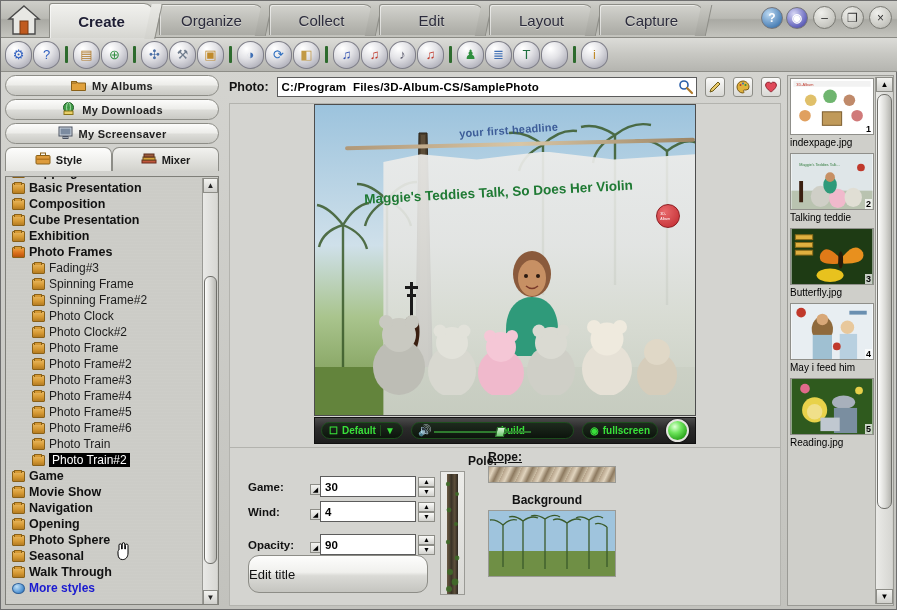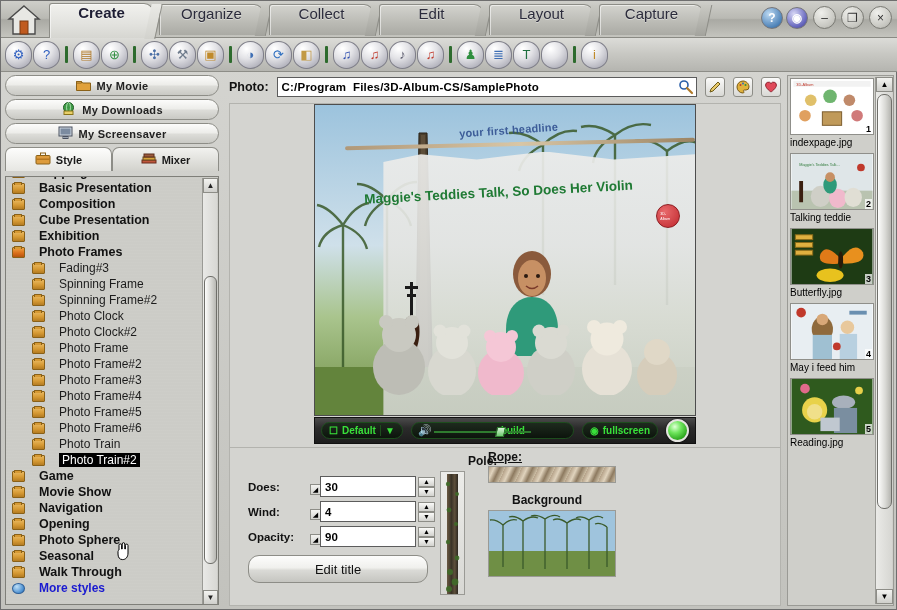--- a/index.html
+++ b/index.html
@@ -25,21 +25,21 @@
   }
   #home-btn {
     position: absolute; left: 4px; top: 2px; width: 38px; height: 34px;
     cursor: pointer;
   }
   .tabstrip { position: absolute; left: 48px; top: 0; height: 37px; display: flex; }
   .tab {
     position: relative;
     height: 31px; margin-top: 3px;
     padding: 0 18px 0 18px;
-    display: flex; align-items: flex-start; justify-content: center;
+    display: flex; align-items: center; justify-content: center;
     font-size: 15px; color: #2c2c3c;
     background: linear-gradient(180deg,#d3d3ce 0%,#bcbcb6 55%,#aaaaa4 100%);
     border: 1px solid #8d8d87;
     border-bottom: none;
     border-radius: 3px 10px 0 0;
     margin-right: 5px;
     cursor: pointer;
     box-shadow: inset 1px 1px 0 rgba(255,255,255,.55);
     min-width: 105px;
     text-shadow: 0 1px 0 rgba(255,255,255,.4);
@@ -109,21 +109,21 @@
   }
   .tab2.active { background: linear-gradient(180deg,#fdfdfc,#e6e6e2); font-weight:bold;}
   #tree {
     position:absolute; left:0; top:101px; width:214px; height:429px;
     background: repeating-linear-gradient(180deg,#cfcfca 0px,#c9c9c4 1px,#d2d2cd 2px,#c6c6c1 3px);
     border:1px solid #7f7f79;
     overflow:hidden;
   }
   .tree-inner{ position:absolute; left:0; top:-13px; width:193px;}
   .trow {
-    height:16px; display:flex; align-items:center; gap:14px;
+    height:16px; display:flex; align-items:center; gap:4px;
     padding-left:6px; font-size:12px; color:#111; cursor:pointer; white-space:nowrap;
   }
   .trow.cat { font-weight:bold; font-size:12.5px; padding-left:6px;}
   .trow.child { padding-left:26px; font-weight:normal; color:#1c1c1c;}
   .trow.sel .lbl { background:#000; color:#fff; padding:0 3px;}
   .trow.more { color:#1a1ad0; font-weight:bold;}
   .fico {
     width:13px;height:11px;flex:none; border-radius:1px;
     background: linear-gradient(180deg,#e8b860 0%,#d79a34 55%,#b47c22 100%);
     border:1px solid #8a6118; position:relative;
@@ -215,24 +215,24 @@
   .fl{width:62px;font-size:11.5px;font-weight:bold;color:#111;}
   .sp-wrap{position:relative;display:flex;align-items:center;}
   .sp-tiny{width:11px;height:11px;border:1px solid #8d8d87;background:linear-gradient(180deg,#f4f4f1,#d4d4d0);font-size:7px;display:flex;align-items:center;justify-content:center;cursor:pointer;margin-right:-1px;margin-top:6px;}
   .sp-in{
     width:96px;height:21px;background:#fff;border:1px solid #5c5c5c;
     font-size:11.5px;font-weight:bold;color:#000;padding:0 4px;display:flex;align-items:center;
   }
   .sp-btns{display:flex;flex-direction:column;margin-left:2px;}
   .sp-b{width:17px;height:10px;border:1px solid #8d8d87;background:linear-gradient(180deg,#fafaf8,#d2d2ce);font-size:7px;display:flex;align-items:center;justify-content:center;cursor:pointer;}
   #edit-title{
-    position:absolute;left:18px;top:107px;width:180px;height:28px;border-radius:11px;
+    position:absolute;left:18px;top:107px;width:180px;height:38px;border-radius:11px;
     border:1px solid #8d8d87;
     background:linear-gradient(180deg,#fdfdfc 0%,#f0f0ed 45%,#dadad6 55%,#c5c5c0 100%);
-    display:flex;align-items:center;justify-content:center;
+    display:flex;align-items:center;justify-content:flex-start;
     font-size:13px;color:#111;cursor:pointer;
   }
   #pole-img{
     position:absolute;left:210px;top:23px;width:25px;height:124px;
     border:1px solid #9a9a95; background:linear-gradient(180deg,#ecece9,#d8d8d4);
     overflow:hidden;cursor:pointer;
   }
   #pole-trunk{position:absolute;left:6px;top:2px;width:11px;height:120px;background:linear-gradient(90deg,#6b5a43,#3a3327 40%,#5d4f3b 70%,#2d2820);}
   #rope-img{
     position:absolute;left:258px;top:18px;width:128px;height:17px;
@@ -377,21 +377,21 @@
     </div>
 
   <div id="left">
     <div class="bigbtn">
       <span>
         <svg width="15" height="12" viewBox="0 0 15 12">
             <path d="M0.5 2.5h5l1.2 1.5h7.8v7.5H0.5z" fill="#e0a13c" stroke="#8a6118"></path>
             <path d="M0.5 2.5h5v1.5H0.5z" fill="#f0bb5e" stroke="#8a6118"></path>
           </svg>
       </span>
-      <span>My Movie</span>
+      <span>My Albums</span>
     </div>
     <div class="bigbtn">
       <span>
         <svg width="15" height="13" viewBox="0 0 15 13">
             <circle cx="7.5" cy="5.5" r="5" fill="#3e9b46" stroke="#1e5c24"></circle>
             <ellipse cx="7.5" cy="5.5" rx="2" ry="5" fill="none" stroke="#bfe8c2" stroke-width=".8"></ellipse>
             <rect x="3" y="9" width="9" height="3.5" fill="#e8d06a" stroke="#8a7318"></rect>
           </svg>
       </span>
       <span>My Downloads</span>
@@ -689,42 +689,42 @@
           <span style="color:#39e03a;">◉</span>
           <span class="italic">fullscreen</span>
         </div>
         <div id="greenlamp"></div>
       </div>
     </div>
 
     <div id="props">
 
       <div class="fieldrow" style="left:18px;top:28px;">
-        <div class="fl">Does:</div>
+        <div class="fl">Game:</div>
         <div class="sp-wrap">
           <div class="sp-tiny">◢</div>
           <div class="sp-in">30</div>
           <div class="sp-btns">
             <div class="sp-b">▲</div>
             <div class="sp-b">▼</div>
           </div>
         </div>
       </div>
       <div class="fieldrow" style="left:18px;top:53px;">
         <div class="fl">Wind:</div>
         <div class="sp-wrap">
           <div class="sp-tiny">◢</div>
           <div class="sp-in">4</div>
           <div class="sp-btns">
             <div class="sp-b">▲</div>
             <div class="sp-b">▼</div>
           </div>
         </div>
       </div>
-      <div class="fieldrow" style="left:18px;top:78px;">
+      <div class="fieldrow" style="left:18px;top:86px;">
         <div class="fl">Opacity:</div>
         <div class="sp-wrap">
           <div class="sp-tiny">◢</div>
           <div class="sp-in">90</div>
           <div class="sp-btns">
             <div class="sp-b">▲</div>
             <div class="sp-b">▼</div>
           </div>
         </div>
       </div>

